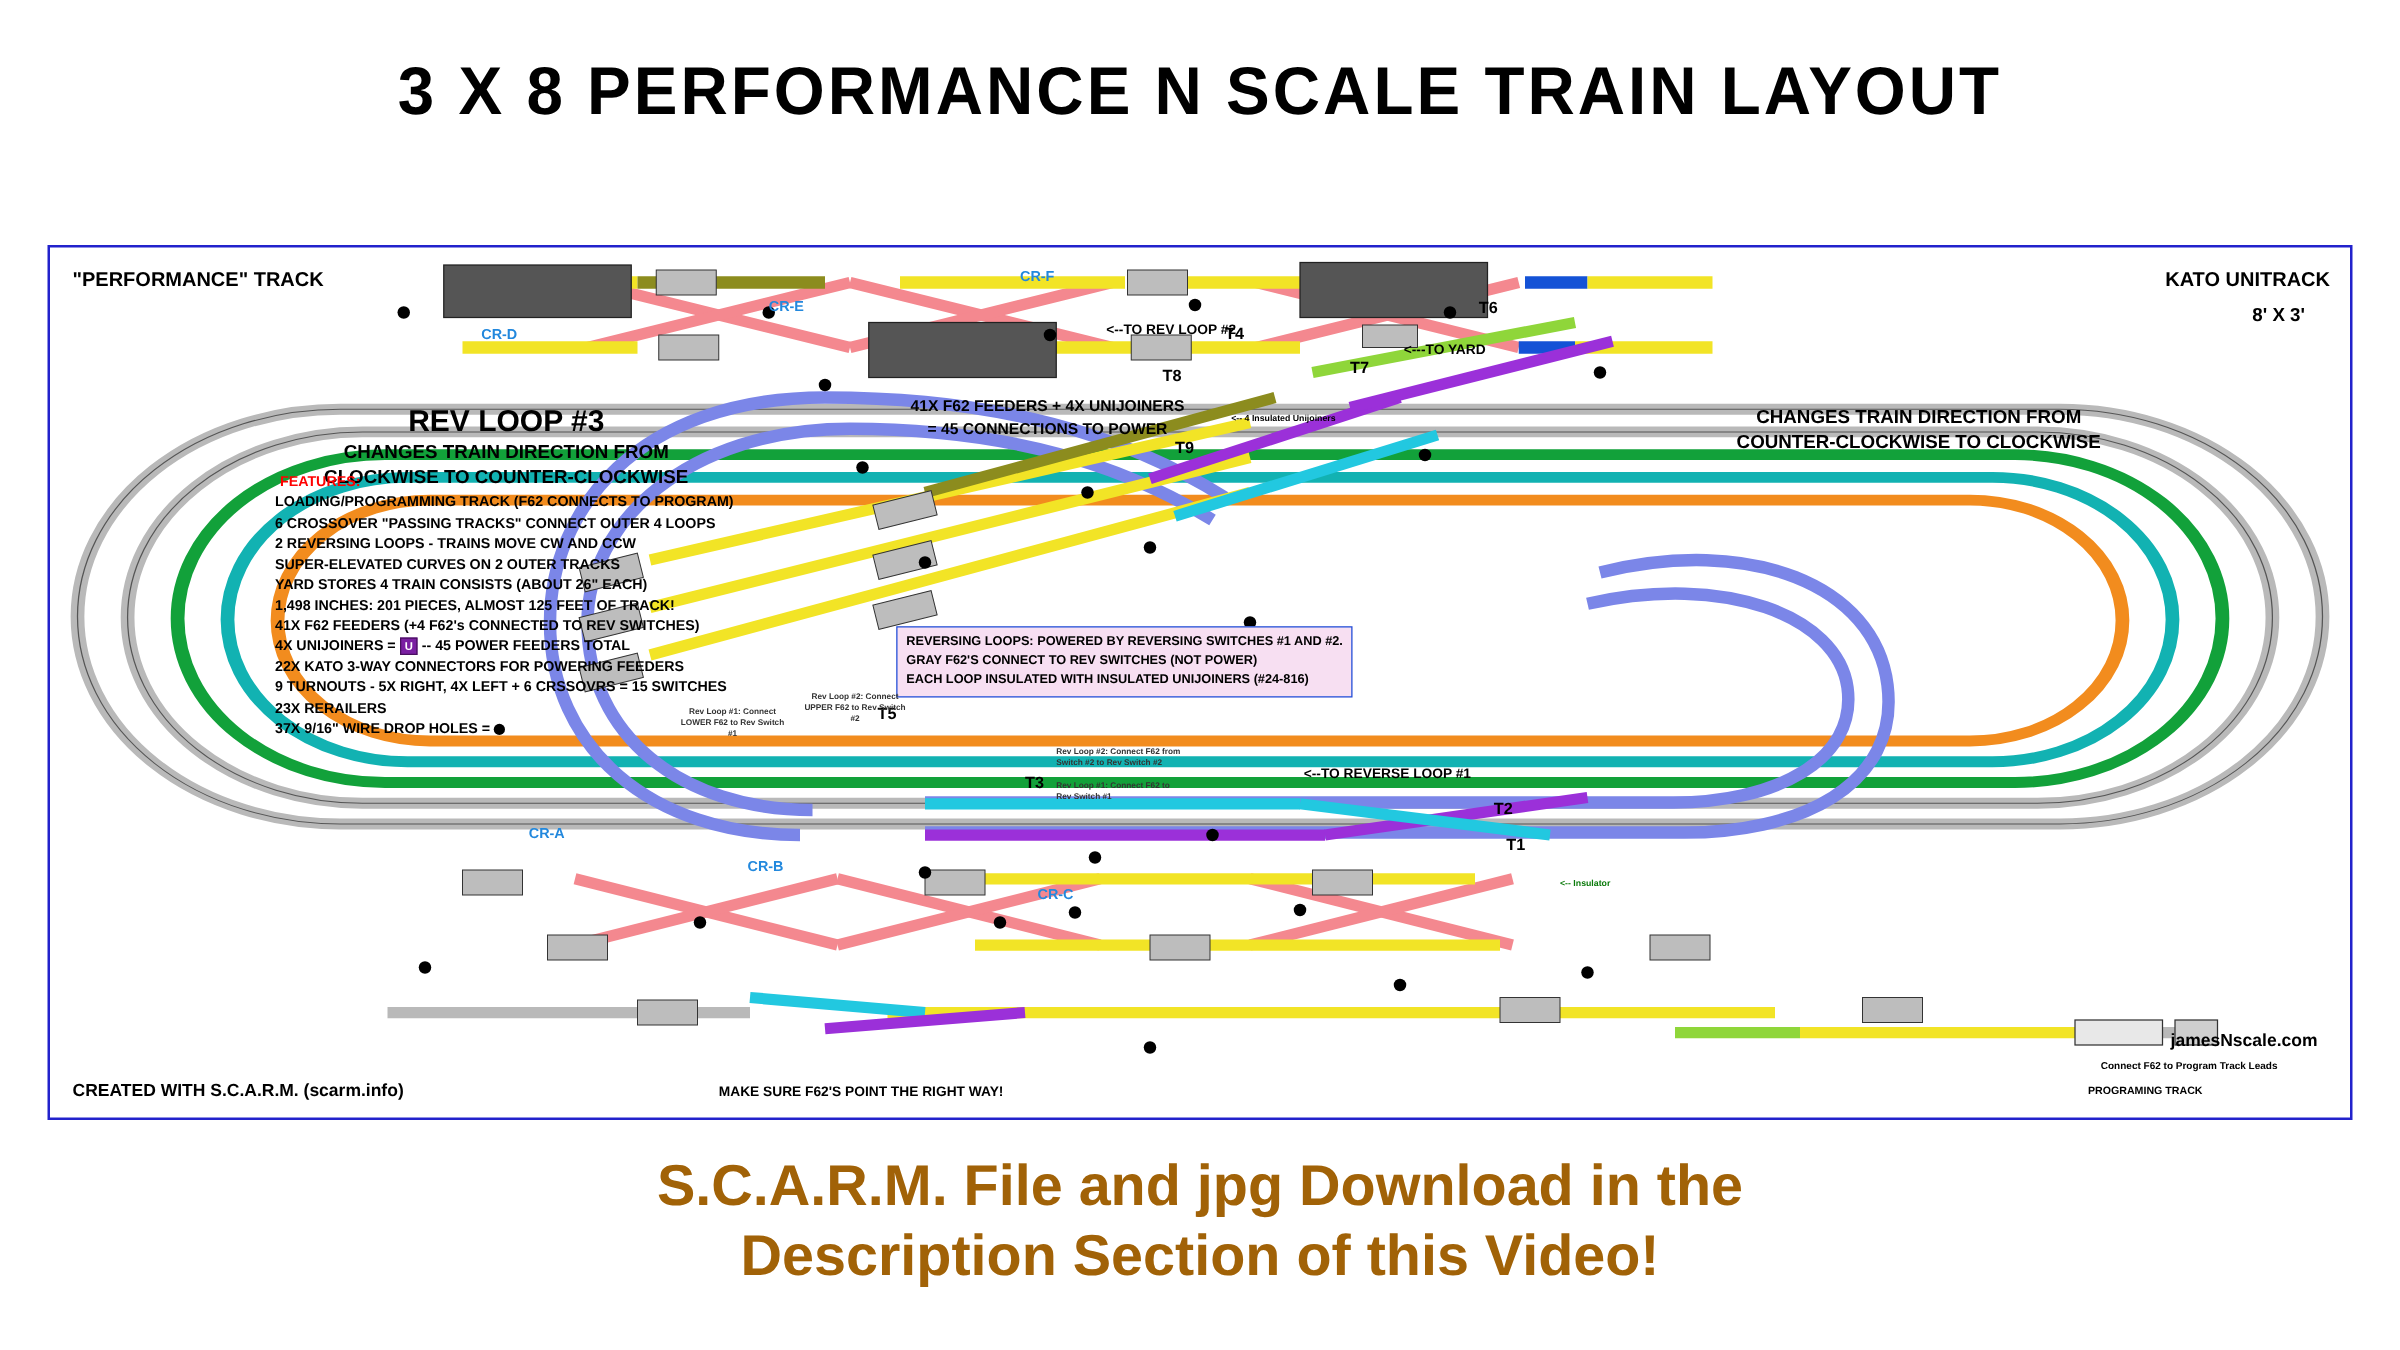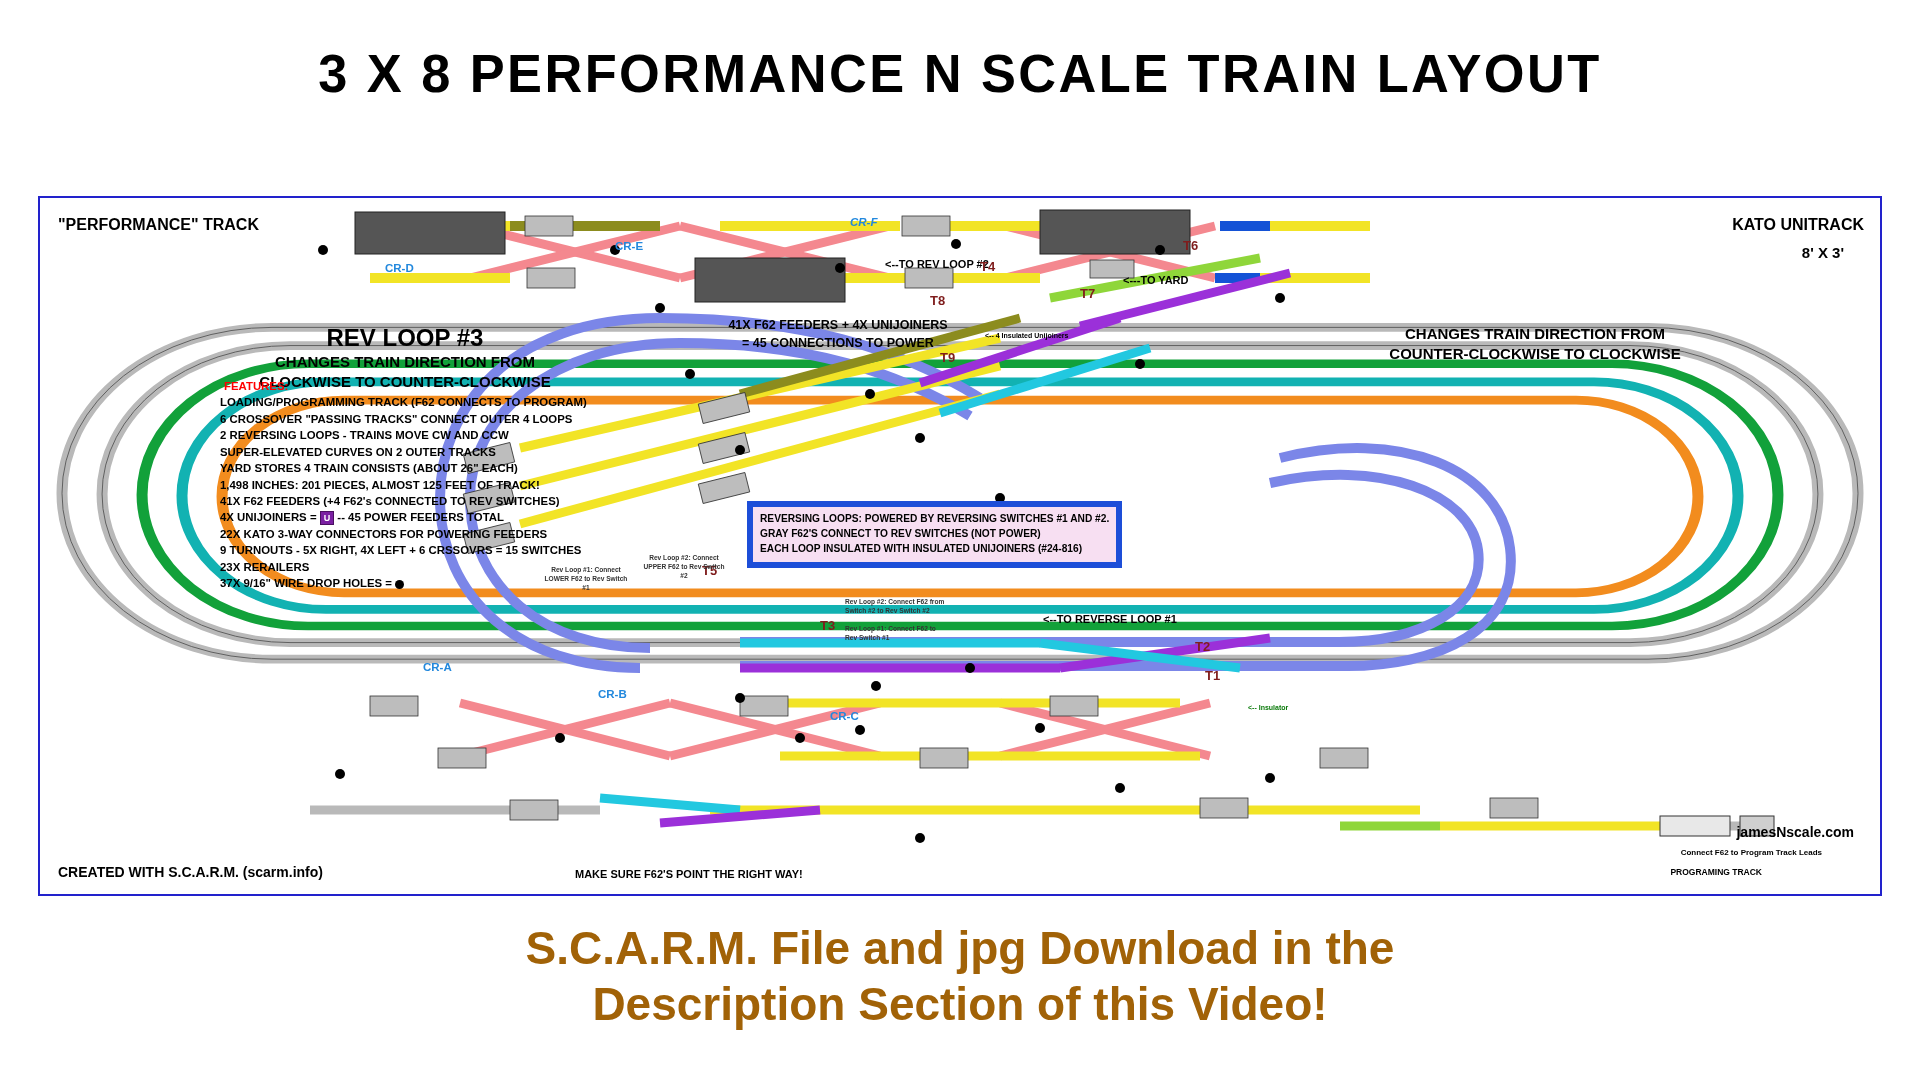--- a/index.html
+++ b/index.html
@@ -91,31 +91,31 @@
     font-size:9px; font-weight:bold; padding:0 3px; line-height:12px;
     vertical-align:middle; border:1px solid #4a1060;
   }
   .dot-chip {
     display:inline-block; width:9px; height:9px; border-radius:50%;
     background:#000; vertical-align:middle;
   }
 
   #revnote {
     left: 677px; top: 303px;
-    background: #f7dff2; border: 6px solid #1d4ed8;
+    background: #f7dff2; border: 1px solid #1d4ed8;
     padding: 5px 7px 6px 7px;
-    font-size: 10.2px; font-weight: bold; line-height: 1.45; margin-left: 30px;
+    font-size: 10.2px; font-weight: bold; line-height: 1.45;
   }
 
   .arrow-note { font-size: 11px; font-weight: bold; }
   #note-revloop2 { left: 845px; top: 60px; }
   #note-yard     { left: 1083px; top: 76px; }
   #note-revloop1 { left: 1003px; top: 415px; }
 
-  .turnout-lbl { font-size: 13px; font-weight: bold; color: #7f1d1d; }
+  .turnout-lbl { font-size: 13px; font-weight: bold; color: #000000; }
   .cross-lbl   { font-size: 11.5px; font-weight: bold; color: #2288dd; }
 
   .tiny-note { font-size: 6.6px; font-weight: bold; color:#333; line-height:1.35; }
 
   #prog-note { right: 58px; bottom: 36px; font-size: 8px; font-weight:bold; text-align:center; line-height:1.3;}
   #prog-track-lbl { right: 118px; bottom: 17px; font-size: 8.5px; font-weight:bold;}
   .unijoiner-lbl { font-size: 7px; font-weight: bold; color:#000; }
 </style>
 </head>
 <body>
@@ -349,21 +349,21 @@
     <div class="ov turnout-lbl" style="left:1143px; top:40px;">T6</div>
     <div class="ov turnout-lbl" style="left:1040px; top:88px;">T7</div>
     <div class="ov turnout-lbl" style="left:890px;  top:95px;">T8</div>
     <div class="ov turnout-lbl" style="left:900px;  top:152px;">T9</div>
 
     <div class="ov cross-lbl" style="left:383px; top:463px;">CR-A</div>
     <div class="ov cross-lbl" style="left:558px; top:490px;">CR-B</div>
     <div class="ov cross-lbl" style="left:790px; top:512px;">CR-C</div>
     <div class="ov cross-lbl" style="left:345px; top:64px;">CR-D</div>
     <div class="ov cross-lbl" style="left:575px; top:42px;">CR-E</div>
-    <div class="ov cross-lbl" style="left:810px; top:18px;font-style:italic;">CR-F</div>
+    <div class="ov cross-lbl" style="left:776px; top:18px;">CR-F</div>
 
     <div class="ov tiny-note" style="left:503px; top:368px; width:86px; white-space:normal; text-align:center;">Rev Loop #1: Connect LOWER F62 to Rev Switch #1</div>
     <div class="ov tiny-note" style="left:600px; top:356px; width:88px; white-space:normal; text-align:center;">Rev Loop #2: Connect UPPER F62 to Rev Switch #2</div>
     <div class="ov tiny-note" style="left:805px; top:400px; width:100px; white-space:normal;">Rev Loop #2: Connect F62 from Switch #2 to Rev Switch #2</div>
     <div class="ov tiny-note" style="left:805px; top:427px; width:100px; white-space:normal;">Rev Loop #1: Connect F62 to Rev Switch #1</div>
 
     <div class="ov unijoiner-lbl" style="left:945px; top:134px;">&lt;-- 4 Insulated Unijoiners</div>
     <div class="ov unijoiner-lbl" style="left:1208px; top:506px; color:#0a7a0a;">&lt;-- Insulator</div>
 
     <div class="ov" id="prog-note">Connect F62 to Program Track Leads</div>

